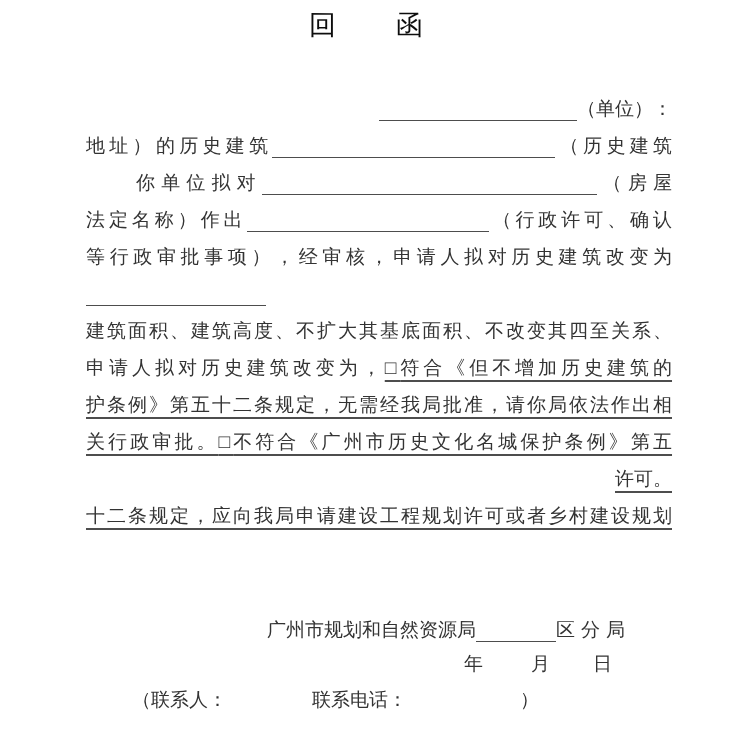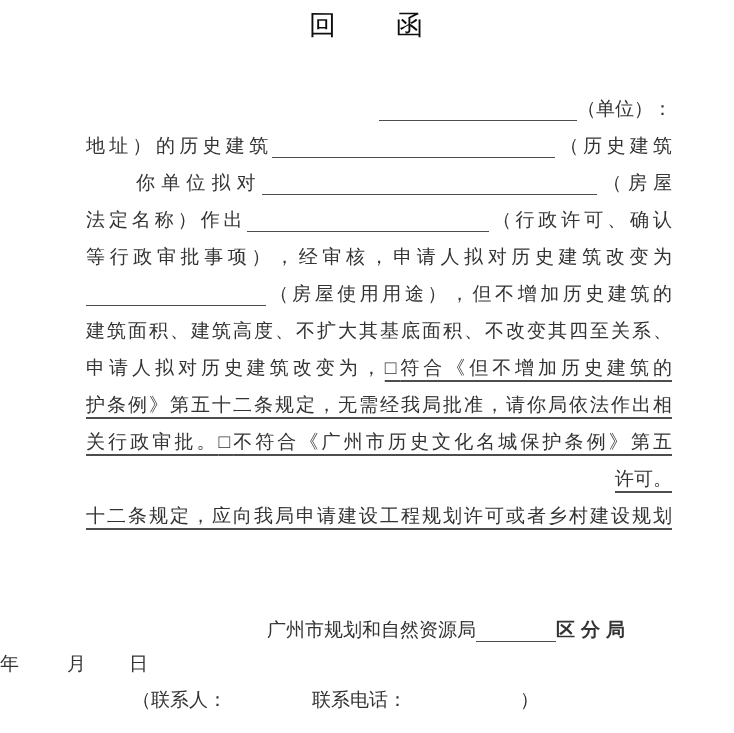--- a/index.html
+++ b/index.html
@@ -40,24 +40,25 @@
     border-bottom:1.5px solid #4d4d4d;
   }
   .sp{display:inline-block;height:1px;vertical-align:baseline;}
   .sig-line{
     margin-top:79px;
     height:34px;line-height:34px;
     text-align:right;
     padding-right:103px;
     font-size:19px;
   }
-  .sig-suffix{letter-spacing:6px;font-weight:bold;}
+  .sig-suffix{letter-spacing:6px;}
   .w80{width:80px;}
   .date-line{
     height:34px;line-height:34px;
+    text-align:right;
     padding-right:122px;
     font-size:19px;
   }
   .dsp1{width:48px;}
   .dsp2{width:43px;}
   .contact-line{
     height:38px;line-height:38px;
     padding-left:132px;
     font-size:19px;
   }
@@ -70,21 +71,21 @@
 <div class="page">
 
   <div class="title">回　　函</div>
 
   <div class="doc-body">
       <div class="bl"><span class="blank" style="width: 198px;"></span><span>（单位）：</span></div>
       <div class="bl just"><span>地址）的历史建筑</span><span class="blank" style="width: 283px;"></span><span>（历史建筑</span></div>
       <div class="bl just"><span class="sp" style="width: 44px;"></span><span>你单位拟对</span><span class="blank" style="width: 335px;"></span><span>（房屋</span></div>
       <div class="bl just"><span>法定名称）作出</span><span class="blank" style="width: 242px;"></span><span>（行政许可、确认</span></div>
       <div class="bl just"><span>等行政审批事项），经审核，申请人拟对历史建筑改变为</span></div>
-      <div class="bl just"><span class="blank" style="width: 180px;"></span><span>（房屋使用用途），但不增加历史建筑的</span></div>
+      <div class="bl just"><span class="blank" style="width: 180px;"></span></div>
       <div class="bl just"><span>建筑面积、建筑高度、不扩大其基底面积、不改变其四至关系、</span></div>
       <div class="bl just"><span>申请人拟对历史建筑改变为，</span><span class="u">□</span><span class="u">符合《但不增加历史建筑的</span></div>
       <div class="bl just"><span class="u">护条例》第五十二条规定，无需经我局批准，请你局依法作出相</span></div>
       <div class="bl just"><span class="u">关行政审批。</span><span class="u">□</span><span class="u">不符合《广州市历史文化名城保护条例》第五</span></div>
       <div class="bl"><span class="u">许可。</span></div>
       <div class="bl just"><span class="u">十二条规定，应向我局申请建设工程规划许可或者乡村建设规划</span></div>
     </div>
 
   <div class="sig-line">
     <span>广州市规划和自然资源局</span><span class="blank w80"></span><span class="sig-suffix">区分局</span>

